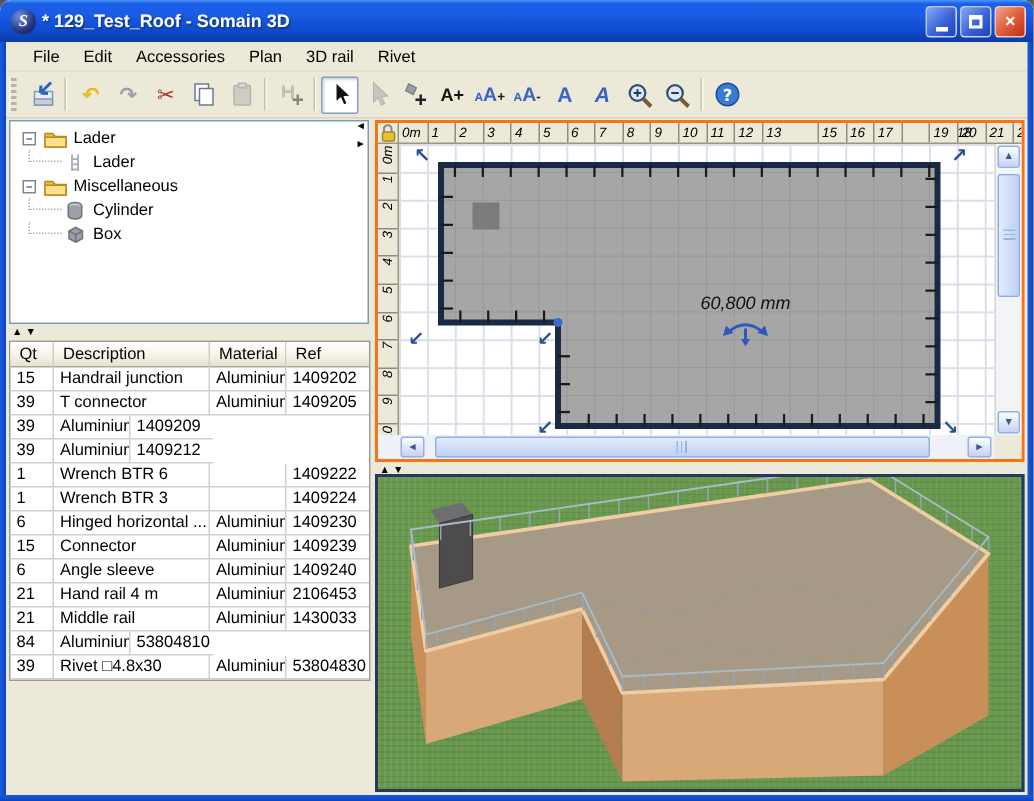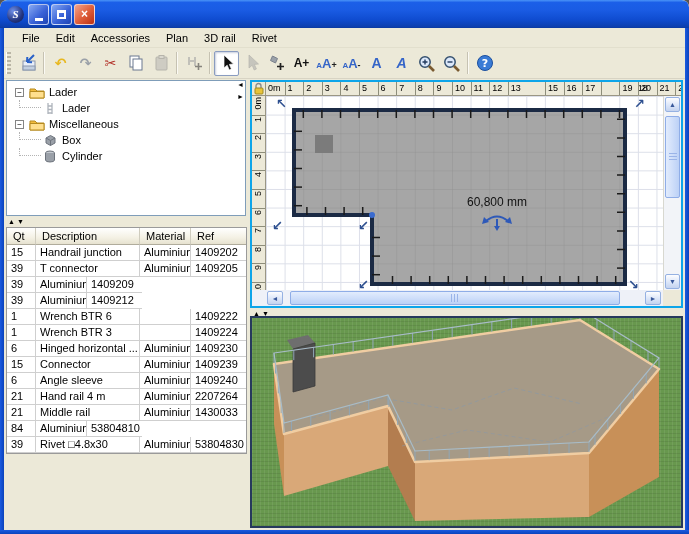--- a/index.html
+++ b/index.html
@@ -59,21 +59,21 @@
   .table-panel{position:absolute;left:6px;top:227px;width:241px;background:#fff;border:1px solid #9a9a9a;}
   .thead{display:flex;height:17px;}
   .th{background:linear-gradient(180deg,#ffffff,#f4f1e4 60%,#e6e2d0);border-right:1px solid #cfccbe;
     border-bottom:1px solid #b0ac9c;padding:2px 0 0 6px;}
   .trow{display:flex;height:16px;}
   .td{border-right:1px solid #cfcfcf;border-bottom:1px solid #cfcfcf;padding:1px 0 0 4px;
     white-space:nowrap;overflow:hidden;}
   .c0{width:29px;}.c1{width:104px;}.c2{width:51px;}.c3{width:55px;border-right:none;}
   
   .plan-panel{position:absolute;left:250px;top:80px;width:433px;height:228px;background:#ece9d8;
-    border:2px solid #0ea5e9;}
+    border:2px solid #f97316;font-style:italic;}
   .ruler-corner{position:absolute;left:0;top:0;width:14px;height:14px;background:#ece9d8;
     border-right:1px solid #9a9684;border-bottom:1px solid #9a9684;display:flex;align-items:center;justify-content:center;}
   .hruler{position:absolute;left:14px;top:0;right:0;height:14px;background:#ece9d8;border-bottom:1px solid #9a9684;overflow:hidden;}
   .hr-cell{position:absolute;top:0;height:14px;border-left:1px solid #8d8d7a;font-size:9px;padding:1px 0 0 2px;}
   .vruler{position:absolute;left:0;top:14px;width:14px;bottom:16px;background:#ece9d8;border-right:1px solid #9a9684;overflow:hidden;}
   .vr-cell{position:absolute;left:0;width:14px;border-top:1px solid #8d8d7a;}
   .vr-cell span{position:absolute;left:1px;top:1px;font-size:9px;transform:rotate(-90deg) translate(-100%,0);transform-origin:0 0;white-space:nowrap;}
   .plan-canvas{position:absolute;left:14px;top:14px;width:397px;height:194px;background:#fff;
     background-image:linear-gradient(#dcdfe9 1px,transparent 1px),linear-gradient(90deg,#dcdfe9 1px,transparent 1px);
     background-size:18.6px 18.6px;}
@@ -97,20 +97,21 @@
     background-image:repeating-linear-gradient(0deg,rgba(0,0,0,.08) 0 1px,transparent 1px 4px),
       repeating-linear-gradient(90deg,rgba(255,255,255,.07) 0 1px,transparent 1px 4px);}
   .view3d svg{position:absolute;left:0;top:0;}
 </style>
 </head>
 <body>
 
 <div class="window">
   <div class="titlebar">
     <span class="app-icon">S</span>
+    <span class="title-text">* 129_Test_Roof - Somain 3D</span>
     <span class="win-btns">
       <span class="wbtn minmax">
           <i class="min-glyph"></i>
         </span>
       <span class="wbtn minmax">
           <i class="max-glyph"></i>
         </span>
       <span class="wbtn close">×</span>
     </span>
   </div>
@@ -245,36 +246,36 @@
           <svg width="16" height="13">
             <path d="M1 3 h5 l2 2 h7 v7 h-14 Z" fill="#f2bc3e" stroke="#b68a1e"></path>
             <path d="M1 5.5 h14 v6.5 h-14 Z" fill="#ffdf8e" stroke="#b68a1e"></path>
           </svg>
         </span>
         <span>Miscellaneous</span>
       </div>
       <div class="tree-row">
         <span class="guide"></span>
         <span class="tree-ico">
+          <svg width="12" height="13">
+            <ellipse cx="6" cy="3" rx="4.5" ry="2" fill="#c4c9cf" stroke="#6d737c"></ellipse>
+            <path d="M1.5 3 v7 a4.5 2 0 0 0 9 0 v-7" fill="#9aa0a8" stroke="#6d737c"></path>
+          </svg>
+        </span>
+        <span>Cylinder</span>
+      </div>
+      <div class="tree-row">
+        <span class="guide"></span>
+        <span class="tree-ico">
           <svg width="13" height="12">
             <path d="M2 4 l4.5 -2.5 l4.5 2.5 v5 l-4.5 2.5 l-4.5 -2.5 Z" fill="#9aa0a8" stroke="#6d737c"></path>
             <path d="M2 4 l4.5 2.5 l4.5 -2.5 M6.5 6.5 v5" stroke="#6d737c" fill="none"></path>
           </svg>
         </span>
         <span>Box</span>
-      </div>
-      <div class="tree-row">
-        <span class="guide"></span>
-        <span class="tree-ico">
-          <svg width="12" height="13">
-            <ellipse cx="6" cy="3" rx="4.5" ry="2" fill="#c4c9cf" stroke="#6d737c"></ellipse>
-            <path d="M1.5 3 v7 a4.5 2 0 0 0 9 0 v-7" fill="#9aa0a8" stroke="#6d737c"></path>
-          </svg>
-        </span>
-        <span>Cylinder</span>
       </div>
     </div>
 
   <div class="splitbar-h">
     <span class="split-tri">▲</span>
     <span class="split-tri">▼</span>
   </div>
 
   <div class="pane-split">
     <span class="split-tri">◄</span>
@@ -338,21 +339,21 @@
         <div class="trow">
           <div class="td c0">6</div>
           <div class="td c1">Angle sleeve</div>
           <div class="td c2">Aluminium</div>
           <div class="td c3">1409240</div>
         </div>
         <div class="trow">
           <div class="td c0">21</div>
           <div class="td c1">Hand rail 4 m</div>
           <div class="td c2">Aluminium</div>
-          <div class="td c3">2207264</div>
+          <div class="td c3">2106453</div>
         </div>
         <div class="trow">
           <div class="td c0">21</div>
           <div class="td c1">Middle rail</div>
           <div class="td c2">Aluminium</div>
           <div class="td c3">1430033</div>
         </div>
         <div class="trow">
           <div class="td c0">84</div>
           <div class="td c2">Aluminium</div>

